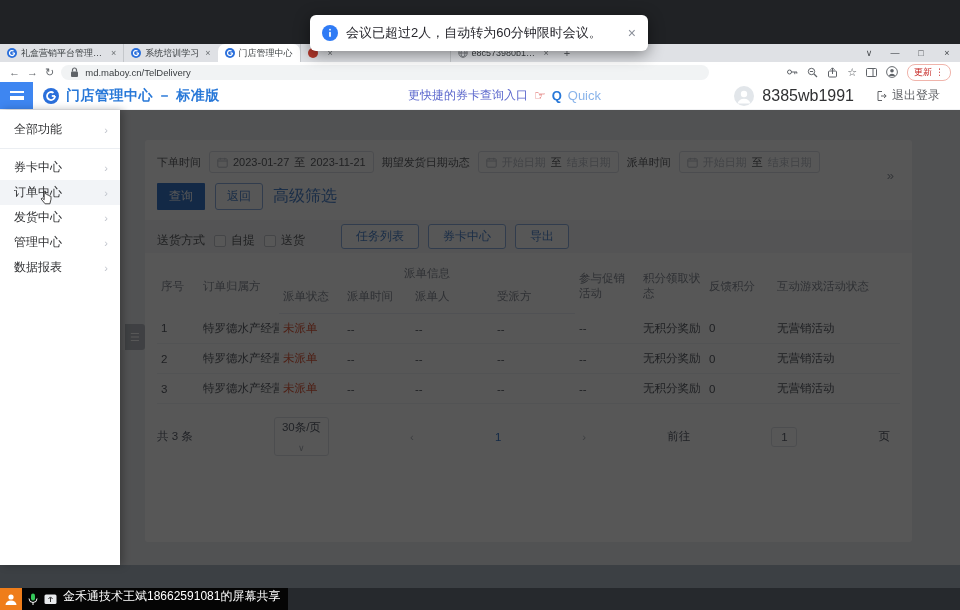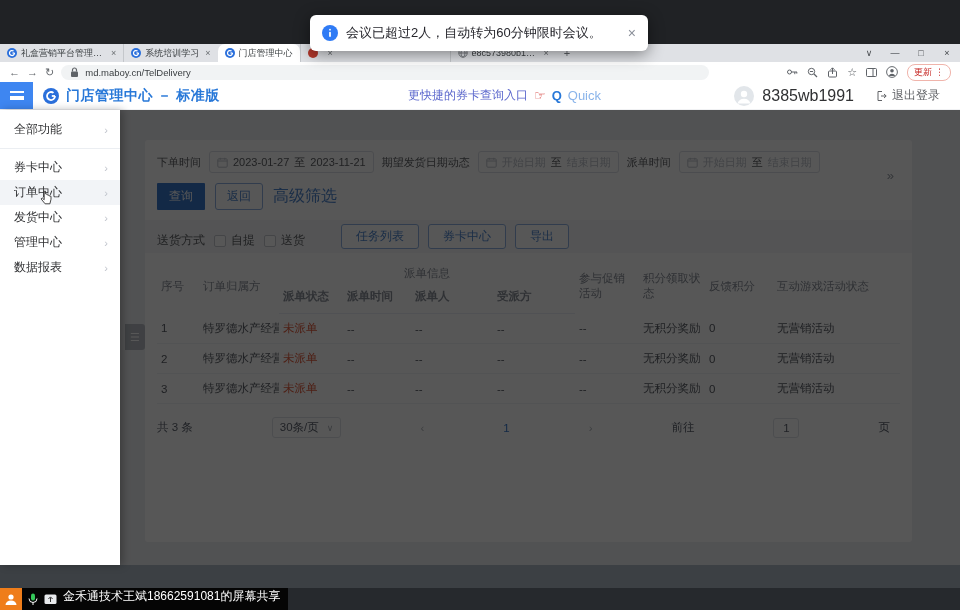--- a/index.html
+++ b/index.html
@@ -66,26 +66,26 @@
 
   .options-row { margin:10px -12px 0; padding:4px 12px; background:#f5f6f8; display:flex; align-items:flex-end; gap:9px; font-size:12px; color:#606266; }
   .checkbox { width:12px; height:12px; border:1px solid #c6cad1; border-radius:2px; background:#fff; display:inline-block; flex:0 0 12px; }
   .cb-group { display:flex; align-items:center; gap:5px; }
   .options-row .btn-plain { padding:3px 14px; }
   .opt-gap { width:18px; }
 
   table { width:100%; border-collapse:collapse; table-layout:fixed; margin-top:6px; font-size:11.5px; }
   th { color:#8a8f99; font-weight:normal; text-align:left; padding:4px 4px; }
   th.grp { text-align:center; padding-top:7px; }
-  tr.subhead th { padding-bottom:9px; border-bottom:1px solid #ebeef5;font-weight:bold; }
+  tr.subhead th { padding-bottom:9px; border-bottom:1px solid #ebeef5; }
   td { color:#5a5e66; padding:7px 4px; border-bottom:1px solid #f0f2f5; overflow:hidden; white-space:nowrap; }
   .status-red { color:#e25a3c; }
 
   .pager { margin-top:13px; display:flex; justify-content:space-between; align-items:center; gap:11px; font-size:11.5px; color:#5f6470; padding-right:10px; }
-  .pp-select { border:1px solid #dfe2e8; border-radius:3px; padding:2px 7px; display:flex; gap:8px; align-items:center; }
+  .pp-select { border:1px solid #dfe2e8; border-radius:3px; padding:2px 7px; display:flex; gap:8px; align-items:center;flex-direction:column; }
   .pp-caret { color:#a8adb5; font-size:9px; }
   .pg-arrow { color:#b4b8bf; }
   .page-num { color:#3a79cc; }
   .goto-input { width:26px; height:20px; border:1px solid #dfe2e8; border-radius:3px; text-align:center; font-size:11.5px; color:#5f6470; font-family:"Liberation Sans", sans-serif; }
 
   
   .toast { position:absolute; left:310px; top:15px; width:338px; height:36px; background:#fff; border-radius:6px; box-shadow:0 3px 16px rgba(0,0,0,0.45); display:flex; align-items:center; gap:8px; padding:0 12px; z-index:100; }
   .toast-msg { font-size:13px; color:#26262c; white-space:nowrap; }
   .toast-close { margin-left:auto; color:#8a8f99; font-size:14px; }
 

